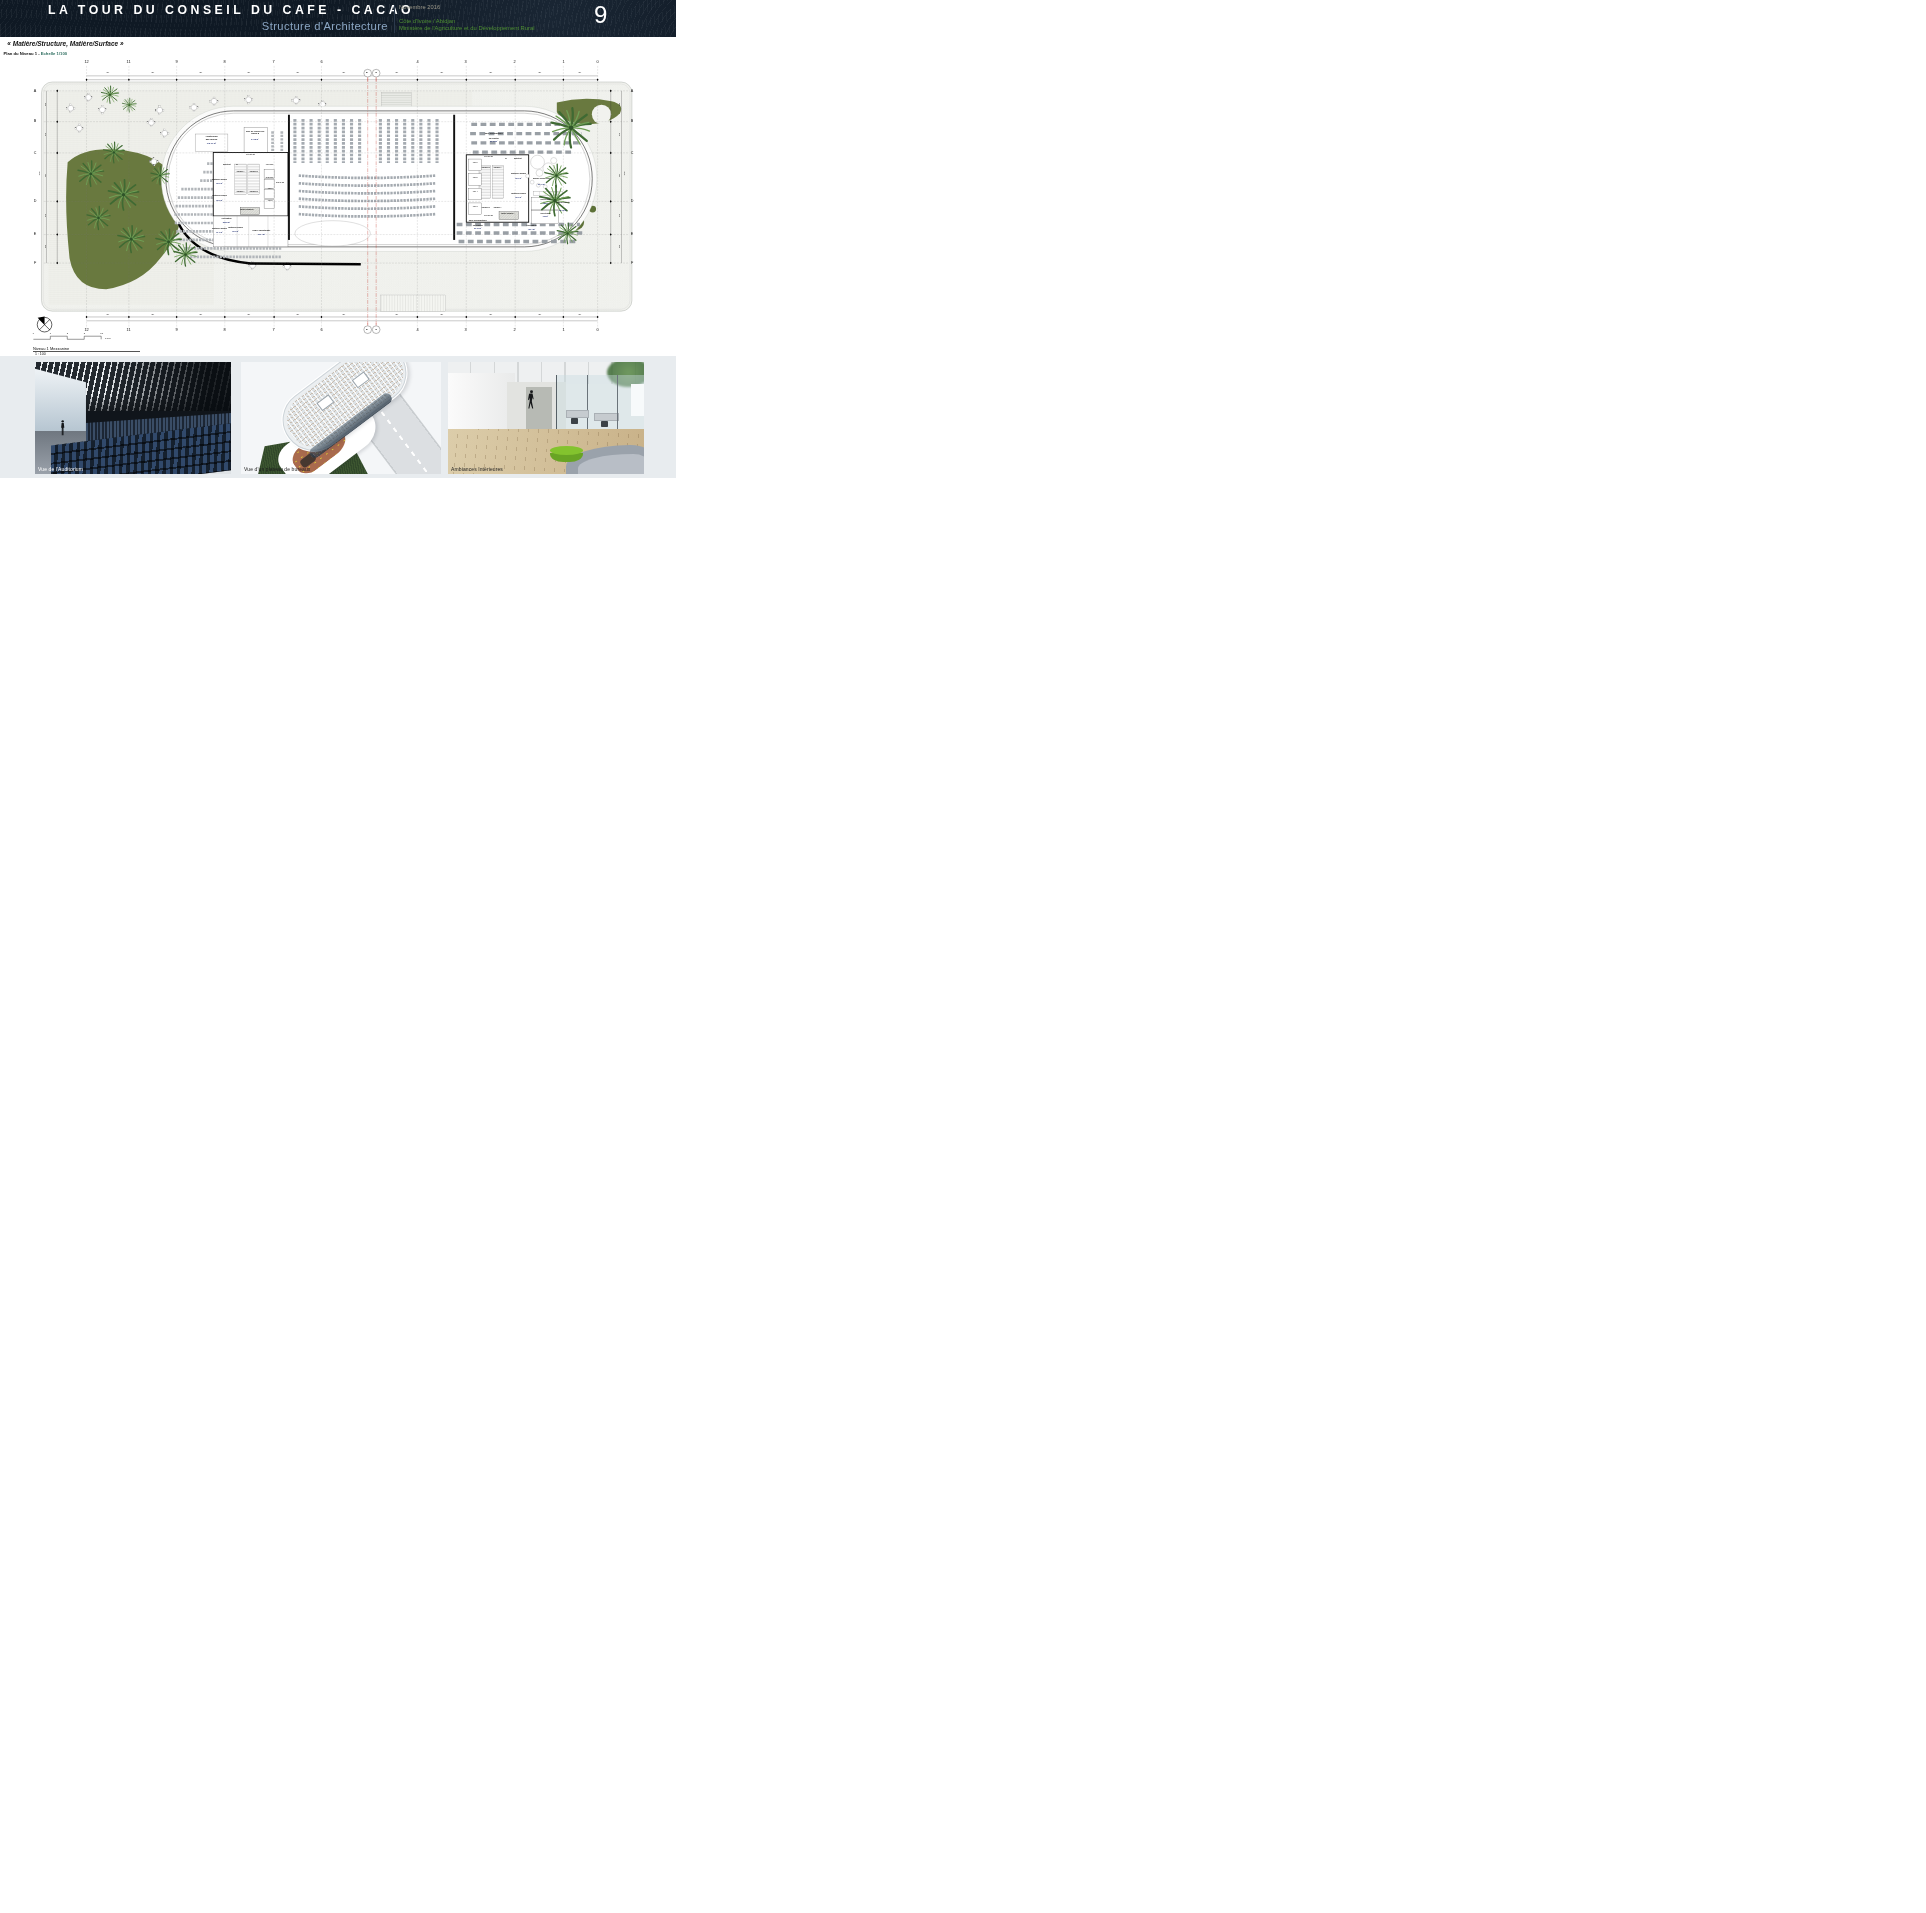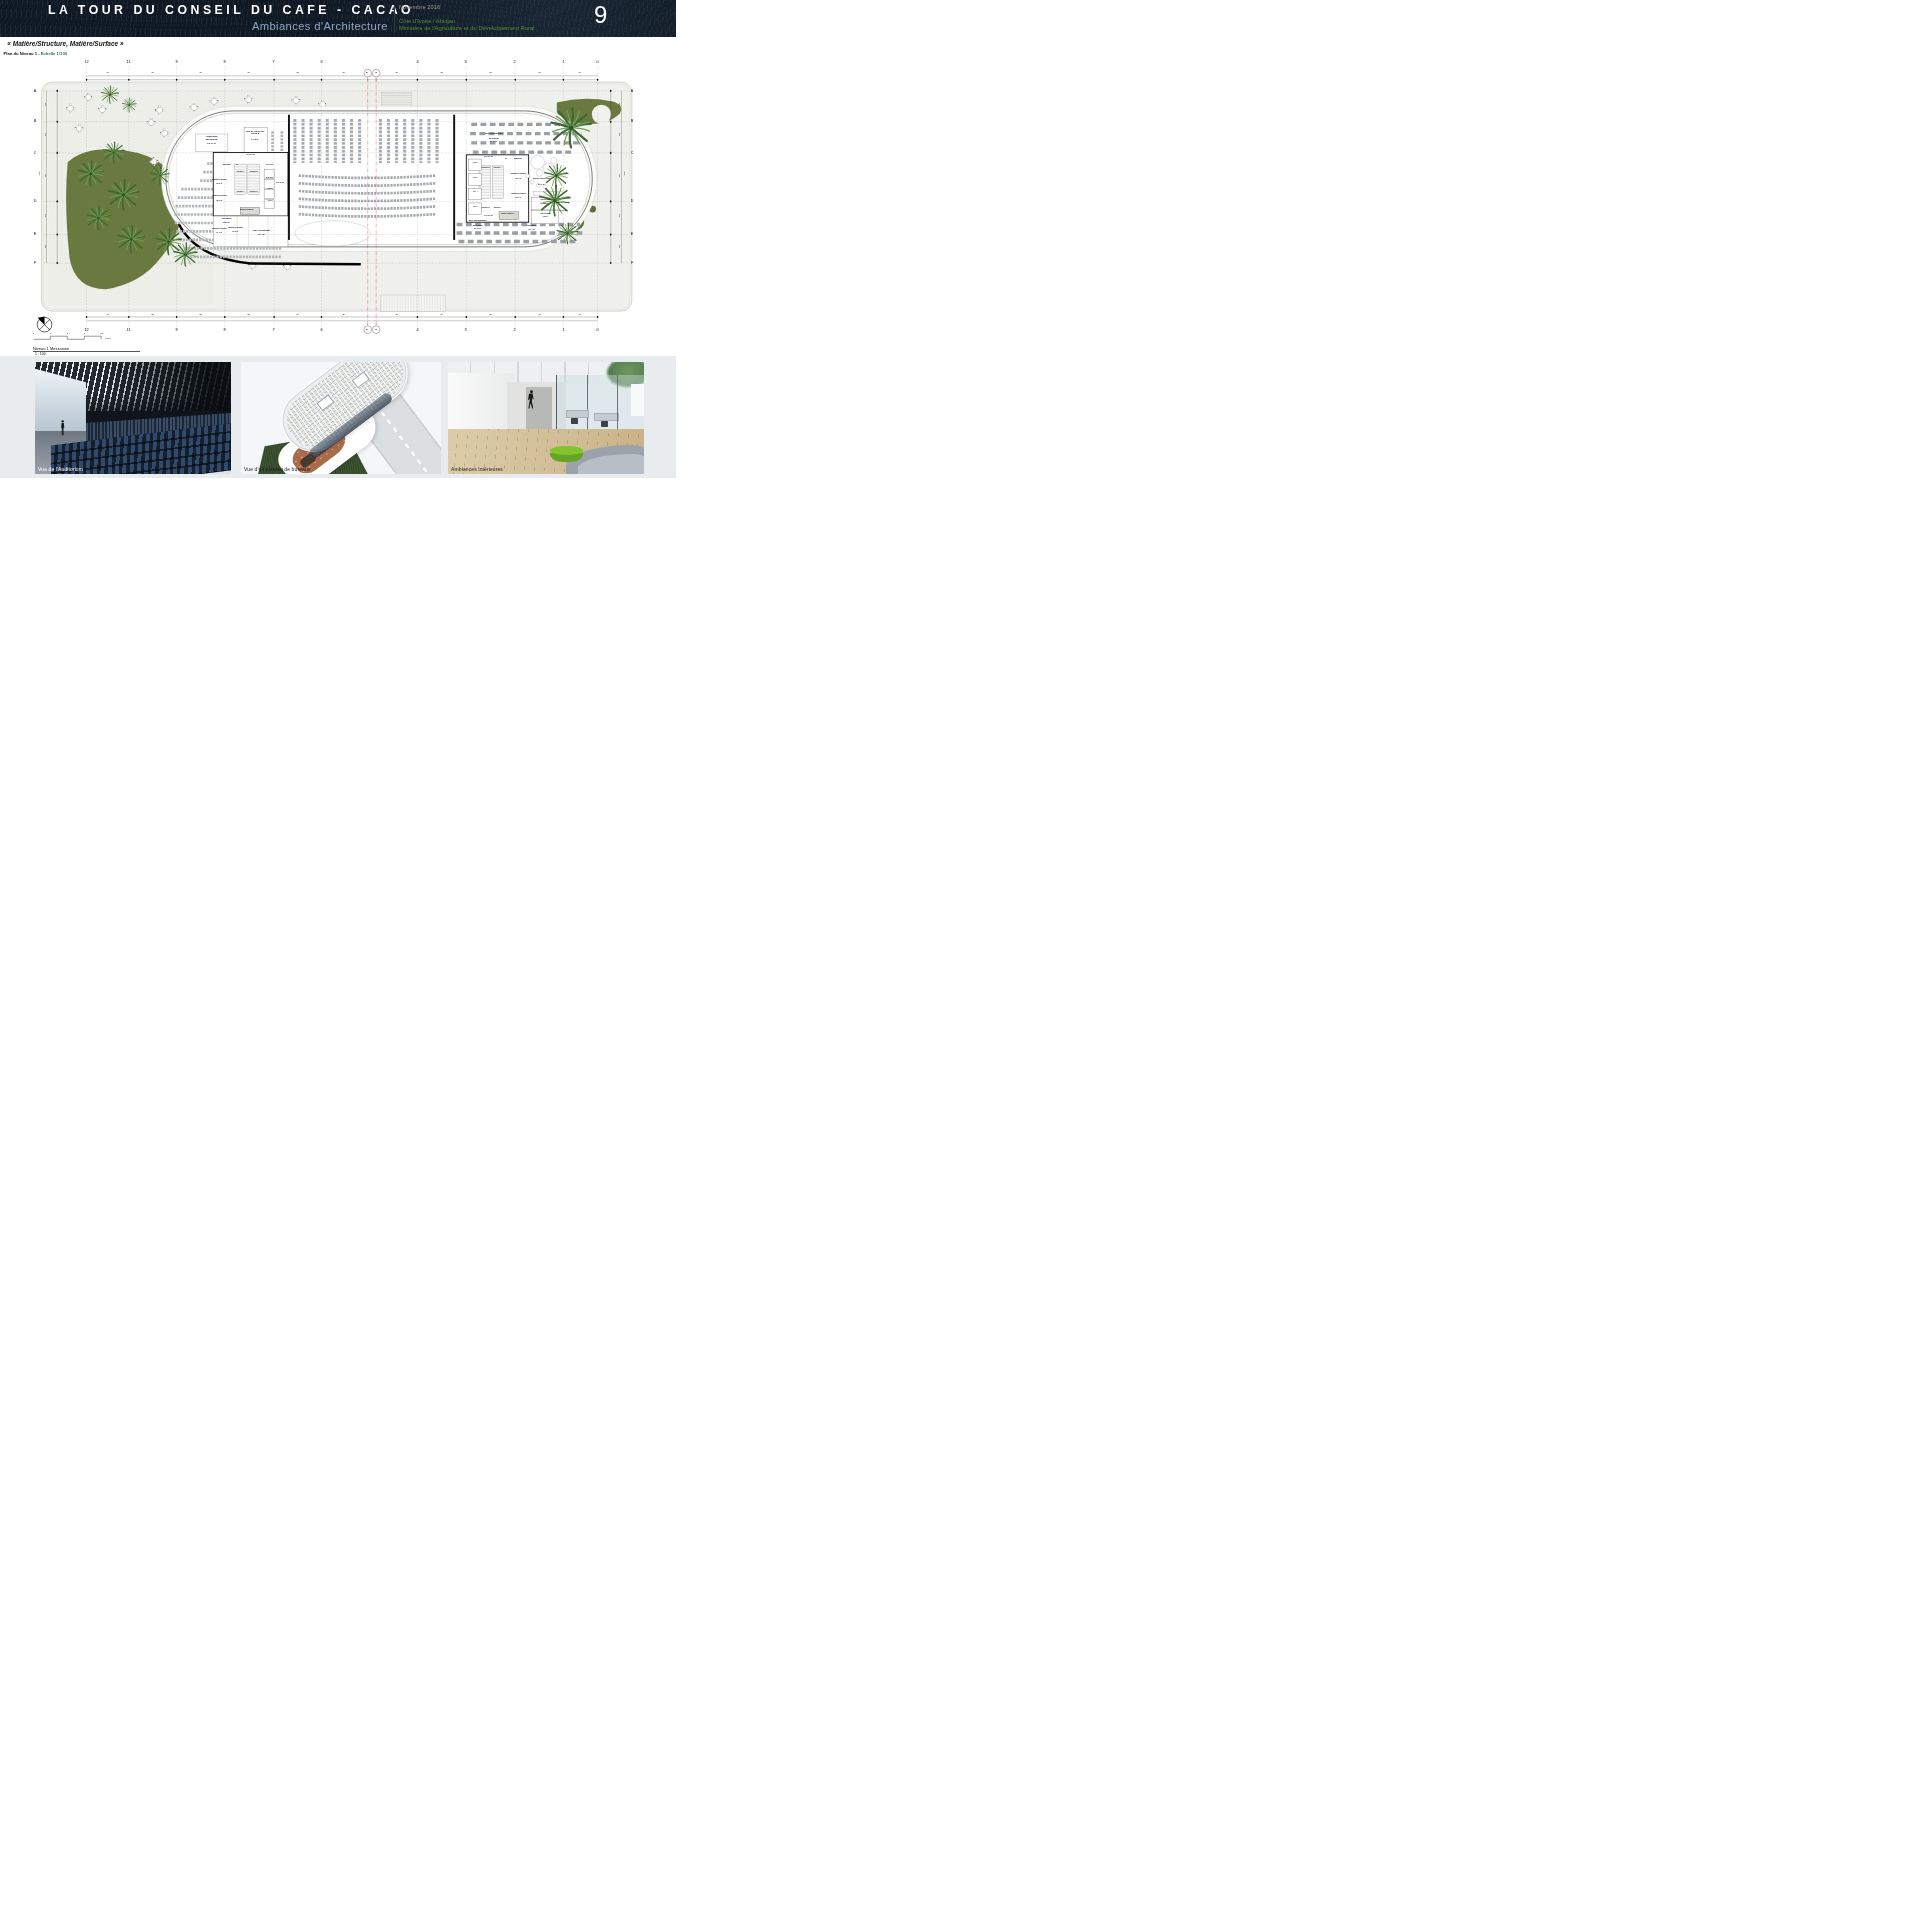--- a/index.html
+++ b/index.html
@@ -131,21 +131,21 @@
     border-radius:0 0 40% 40%/0 0 90% 90%;}
   .p3-person{position:absolute;left:41%;top:24%;width:7px;height:23px;fill:#17191b;}
 </style>
 </head>
 <body>
 
 <div id="page">
 
   <div id="header">
     <div class="hdr-title">LA TOUR DU CONSEIL DU CAFE - CACAO</div>
-    <div class="hdr-sub">Ambiances d'Architecture</div>
+    <div class="hdr-sub">Structure d'Architecture</div>
     <div class="hdr-divider"></div>
     <div class="hdr-date">Novembre 2016</div>
     <div class="hdr-loc">Côte d'Ivoire / Abidjan</div>
     <div class="hdr-min">Ministère de l'Agriculture et du Développement Rural</div>
     <div class="hdr-page">9</div>
   </div>
 
   <div class="sec-title">« Matière/Structure, Matière/Surface  »</div>
   <div class="plan-line">
     <span>Plan du Niveau 1 - </span><span class="teal">Echelle 1/100</span>

